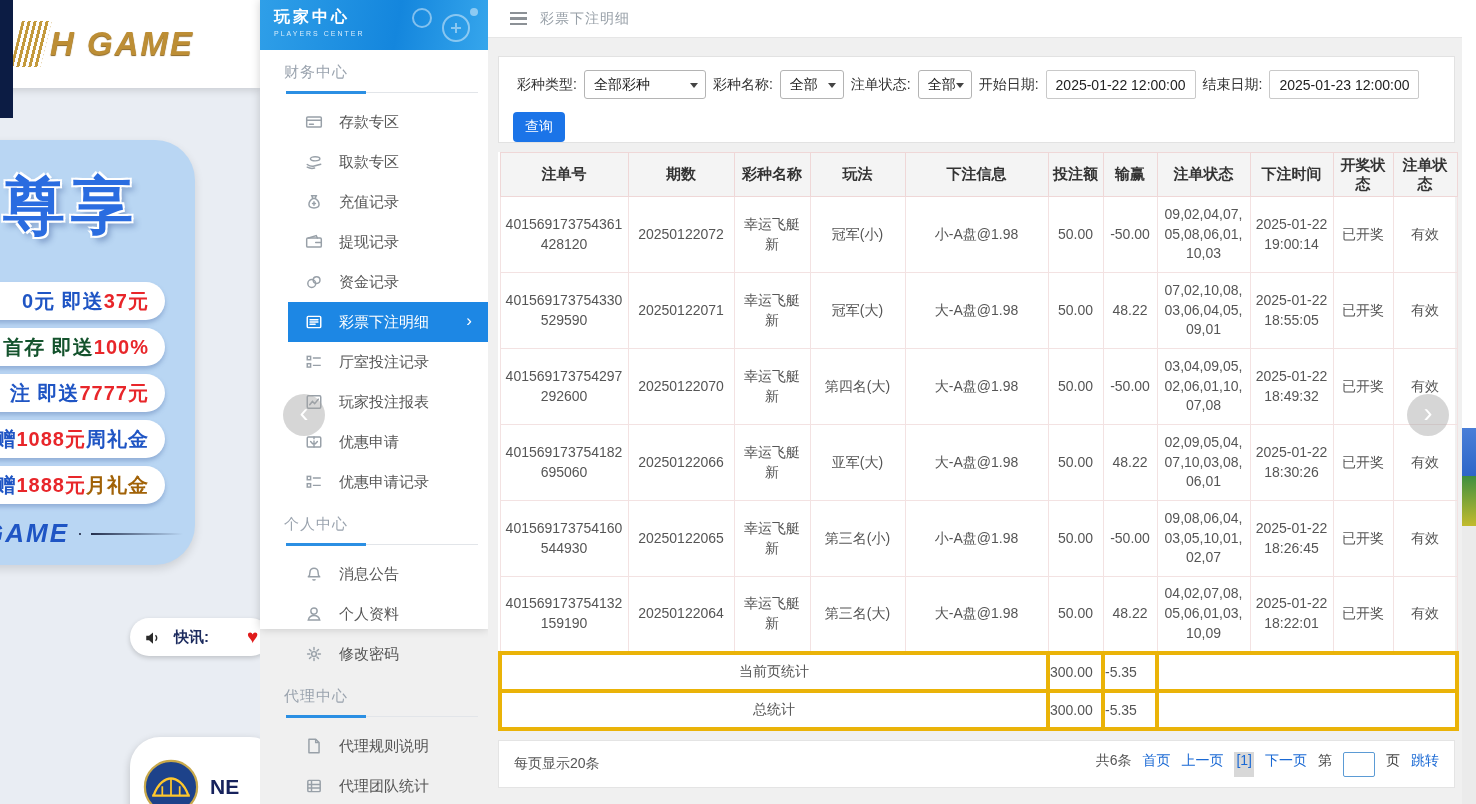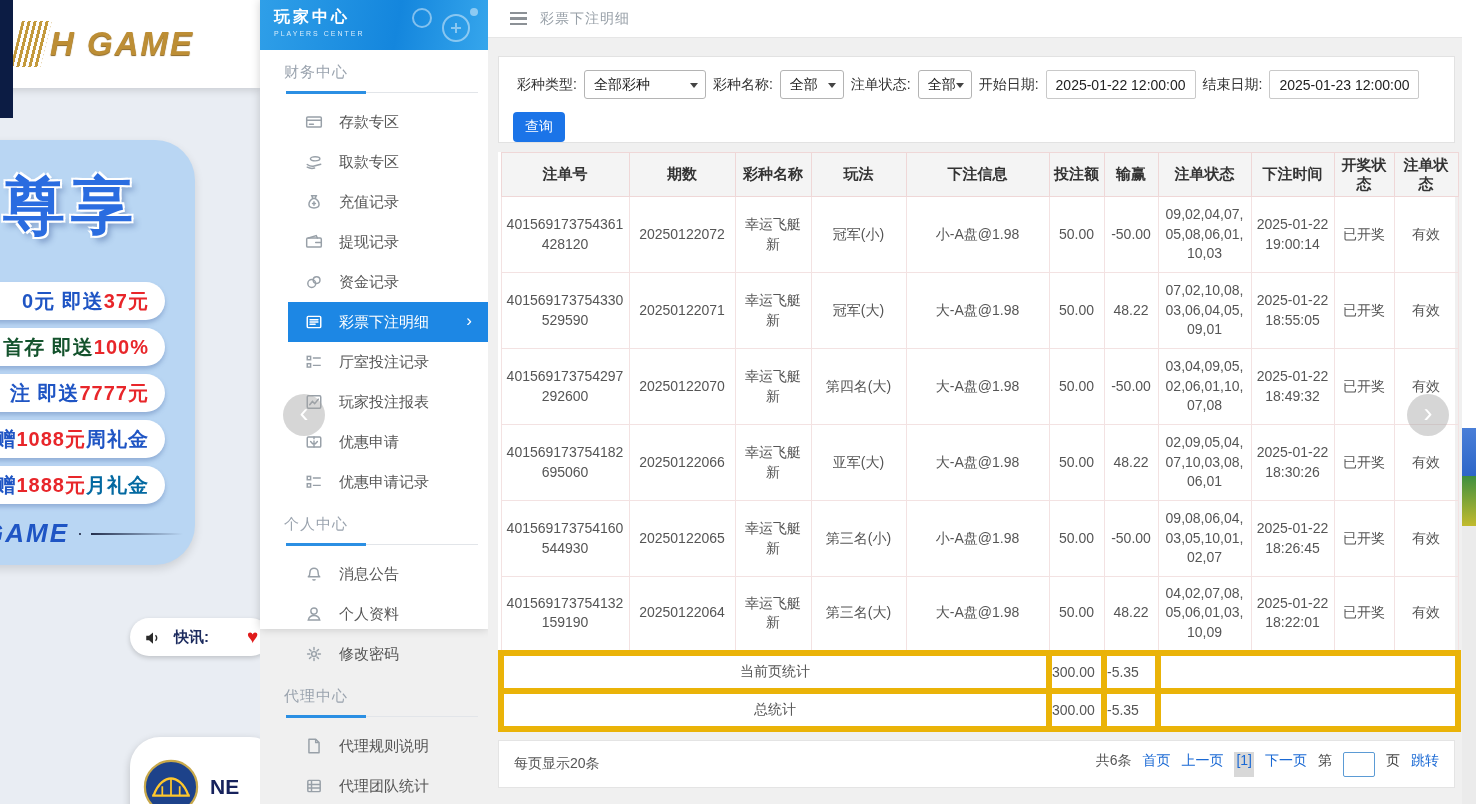--- a/index.html
+++ b/index.html
@@ -61,21 +61,21 @@
   .fake-select::after{content:"";position:absolute;right:7px;top:12px;border:4px solid rgba(0,0,0,0);border-top:5px solid #444}
   .w-lottery{width:122px}.w-draw{width:64px}.w-order{width:54px}
   .date-input{height:29px;border:1px solid #c9c9c9;border-radius:2px;padding:0 9px;font-size:14px;color:#222;width:150px;font-family:inherit}
   .search-btn{position:absolute;left:14px;top:55px;width:52px;height:30px;background:#1b74e8;color:#fff;border:0;border-radius:4px;font-size:14px;cursor:pointer}
 
   .table-wrap{position:absolute;left:10px;top:152px;width:957px;background:#fff}
   table{border-collapse:collapse;width:957px;table-layout:fixed}
   thead th{height:44px;background:#f4f4f4;border:1px solid #efd7d7;font-size:15px;color:#333;font-weight:bold;padding:0 2px}
   tbody.rows td{height:76px;border:1px solid #f3e2e2;font-size:14px;color:#555;text-align:center;vertical-align:middle;
     padding:6px 4px;word-break:break-all;line-height:1.4}
-  tbody.sums td{height:38px;border:6px solid #eab308;font-size:14px;color:#555;text-align:center;vertical-align:middle}
+  tbody.sums td{height:38px;border:4px solid #eab308;font-size:14px;color:#555;text-align:center;vertical-align:middle}
   td.num,th.num{padding-right:24px}
   td.num{text-align:right}
 
   .pagination{position:absolute;left:10px;top:740px;width:957px;height:48px;background:#fff;border:1px solid #e4e4e4;
     display:flex;align-items:center;justify-content:space-between;padding:0 15px;font-size:14px;color:#555}
   .pag-right{display:flex;gap:11px}
   .plink{color:#1a69d4;cursor:pointer}
   .pcur{color:#1a69d4;background:#d8d8d8;padding:0 2px}
   .jump-input{width:32px;height:25px;border:1px solid #5b9bd5;border-radius:2px}
   .pdark{color:#444}
@@ -109,21 +109,21 @@
           <div class="pill">
             <span><span style="color: #14532d;">首存 即送</span><span style="color: rgb(232, 38, 42);">100%</span></span>
           </div>
           <div class="pill">
             <span><span style="color: rgb(31, 85, 196); margin-left: 20px;">注 即送</span><span style="color: rgb(232, 38, 42);">7777元</span></span>
           </div>
           <div class="pill">
             <span><span style="color: rgb(31, 85, 196);">加赠</span><span style="color: rgb(232, 38, 42);">1088元</span><span style="color: rgb(31, 85, 196);">周礼金</span></span>
           </div>
           <div class="pill">
-            <span><span style="color: rgb(31, 85, 196);">加赠</span><span style="color: rgb(232, 38, 42);">1888元</span><span style="color: #0369a1;">月礼金</span></span>
+            <span><span style="color: rgb(31, 85, 196);">加赠</span><span style="color: rgb(232, 38, 42);">1888元</span><span style="color: #a16207;">月礼金</span></span>
           </div>
         </div>
       <div class="promo-footer">
         <span class="promo-footer-text">H GAME</span>
         <span style="color:#25304d;font-size:18px">·</span>
         <span class="promo-footer-line"></span>
       </div>
     </div>
     <div class="lp-topbar">
       <div class="logo">

